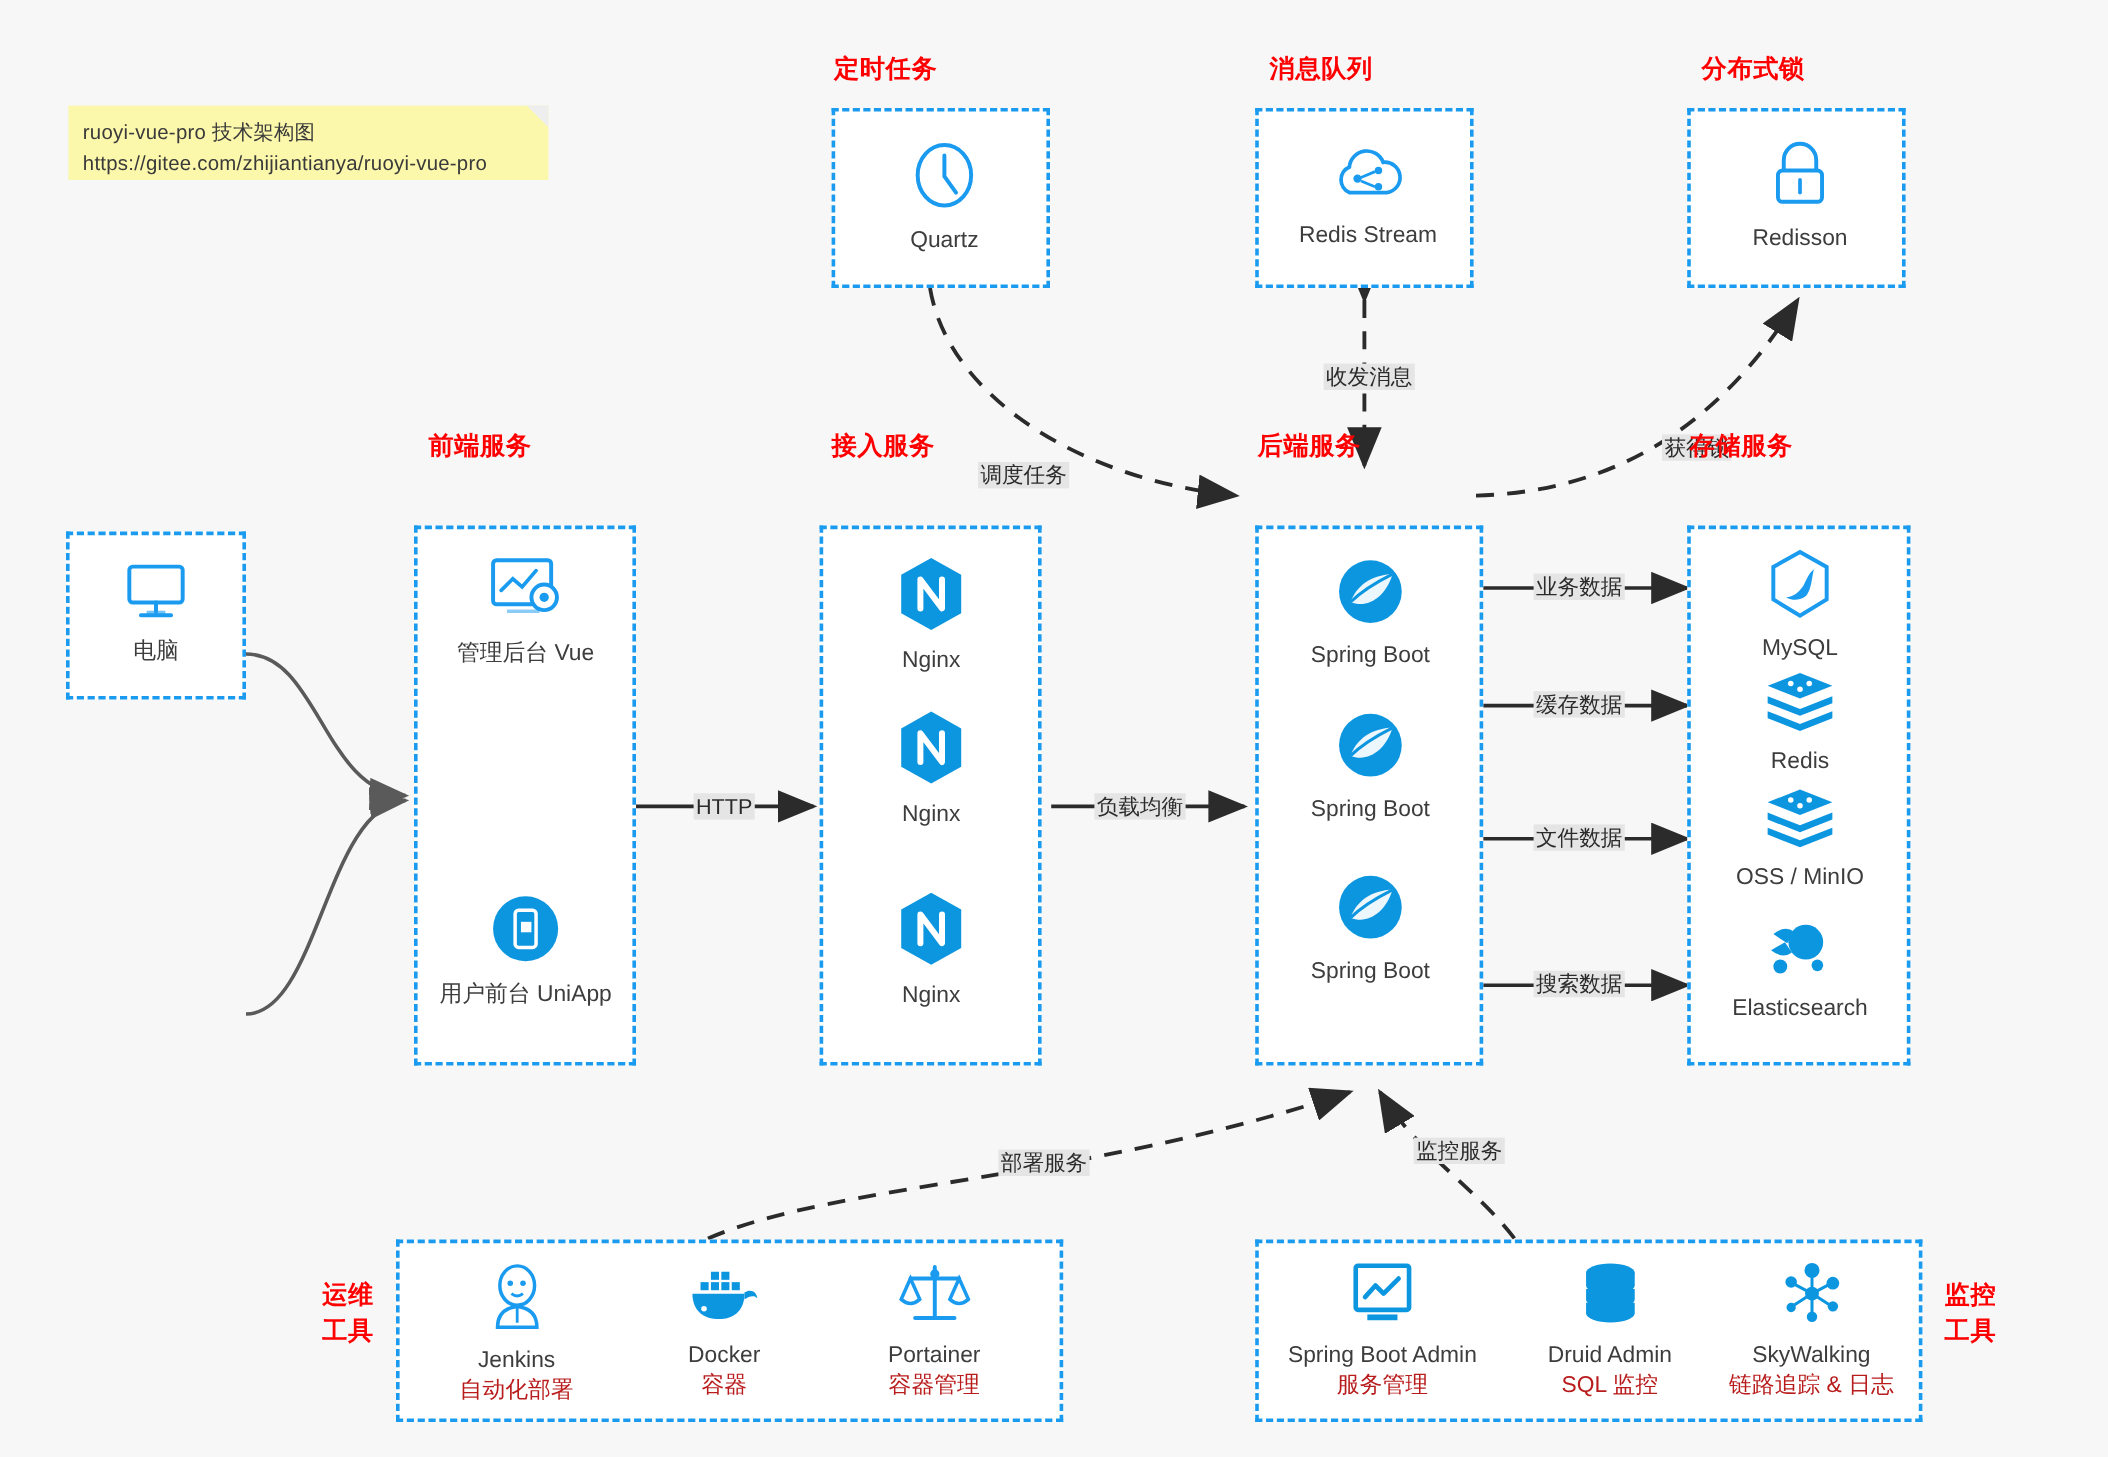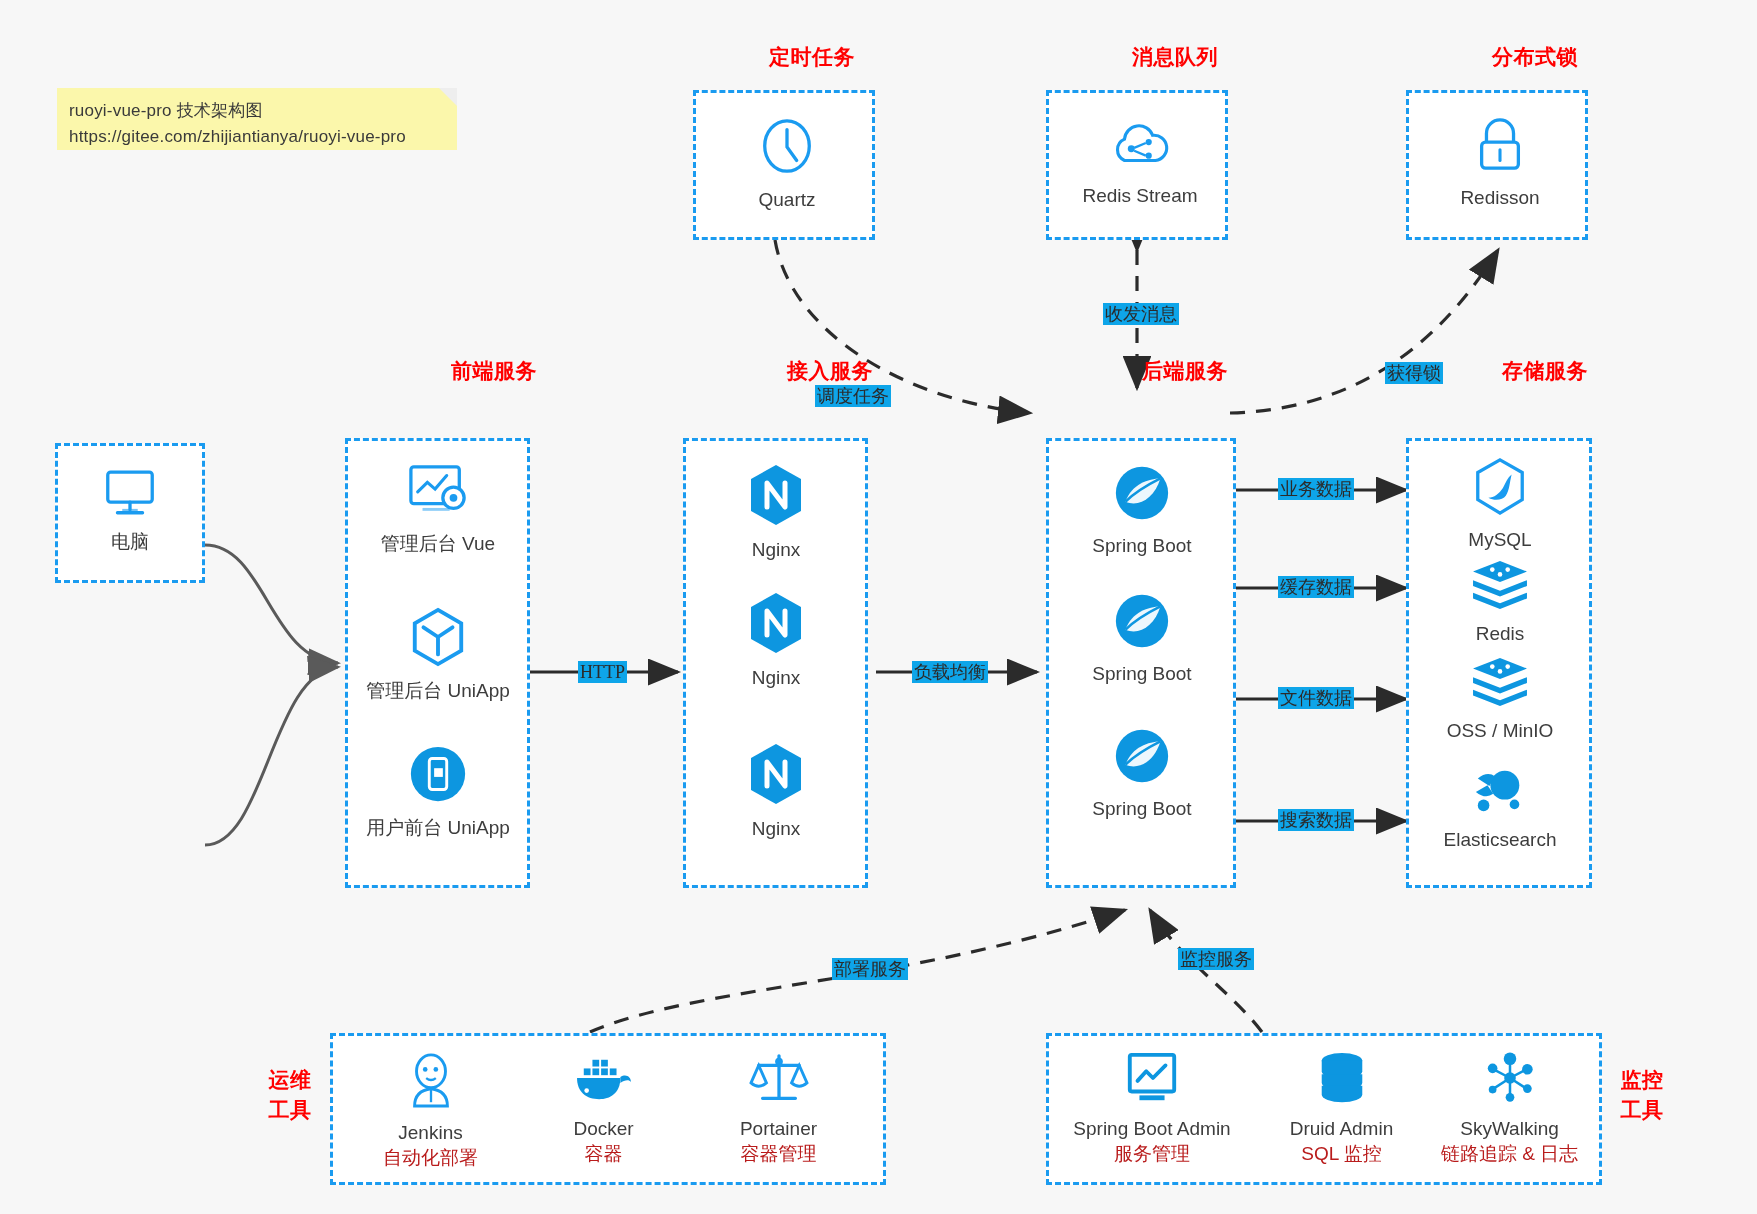--- a/index.html
+++ b/index.html
@@ -32,46 +32,45 @@
     position:absolute;
     border:3px dashed #1a9bf0;
     background:#ffffff;
     box-sizing:border-box;
   }
   .grp-title{
     position:absolute;
     color:#ff0000;
     font-weight:bold;
     font-size:21px;
-    text-align:right;
+    text-align:left;
     white-space:nowrap;
     letter-spacing:.5px;
   }
   .grp-title.side{line-height:30px;}
 
   .node{
     position:absolute;
     display:flex;flex-direction:column;align-items:center;justify-content:flex-start;
     width:150px;
   }
   .node .ico{display:block;}
   .node .cap{
     margin-top:6px;font-size:19px;color:#3d3d3d;white-space:nowrap;text-align:center;
     line-height:25px;
   }
   .node .cap2{font-size:19px;color:#b91c1c;white-space:nowrap;text-align:center;line-height:25px;}
 
   .edgelabel{
     position:absolute;
-    background:#0ea5e9;
+    background:#e5e5e5;
     font-size:18px;color:#2b2b2b;
     padding:0 2px;
     white-space:nowrap;
     line-height:22px;
-    font-family:Liberation Serif, serif;
   }
 </style>
 </head>
 <body>
 
 <div id="stage">
 
   <div class="note">
     <div class="fold"></div>
     <div>ruoyi-vue-pro 技术架构图</div>
@@ -188,29 +187,20 @@
           <rect x="6" y="6" width="50" height="38" rx="3" fill="none" stroke="#1a9bf0" stroke-width="3.4"></rect>
           <path d="M13 32 L23 22 L31 29 L43 15" fill="none" stroke="#1a9bf0" stroke-width="3.2" stroke-linecap="round"></path>
           <path d="M18 50 L46 50" stroke="#1a9bf0" stroke-width="3" opacity=".5"></path>
           <circle cx="50" cy="38" r="11" fill="#ffffff" stroke="#1a9bf0" stroke-width="3.4"></circle>
           <circle cx="50" cy="38" r="4" fill="#1a9bf0"></circle>
         </svg>
       </span>
       <span class="cap">管理后台 Vue</span>
     </div>
 
-    <div class="node" style="left:15px;top:165px;">
-      <span class="ico">
-        <svg width="60" height="62" viewBox="0 0 62 64">
-          <path d="M31 4 L55 18 L55 46 L31 60 L7 46 L7 18 Z" fill="none" stroke="#1a9bf0" stroke-width="4"></path>
-          <path d="M31 32 L31 50 M31 32 L16 22 M31 32 L46 22" fill="none" stroke="#1a9bf0" stroke-width="4" stroke-linecap="round"></path>
-        </svg>
-      </span>
-      <span class="cap">管理后台 UniApp</span>
-    </div>
 
     <div class="node" style="left:15px;top:302px;">
       <span class="ico">
         <svg width="62" height="62" viewBox="0 0 64 64">
           <circle cx="32" cy="32" r="28" fill="#0d96e0"></circle>
           <rect x="23" y="16" width="18" height="32" rx="3" fill="none" stroke="#ffffff" stroke-width="3"></rect>
           <rect x="28" y="26" width="9" height="9" fill="#ffffff"></rect>
         </svg>
       </span>
       <span class="cap">用户前台 UniApp</span>

